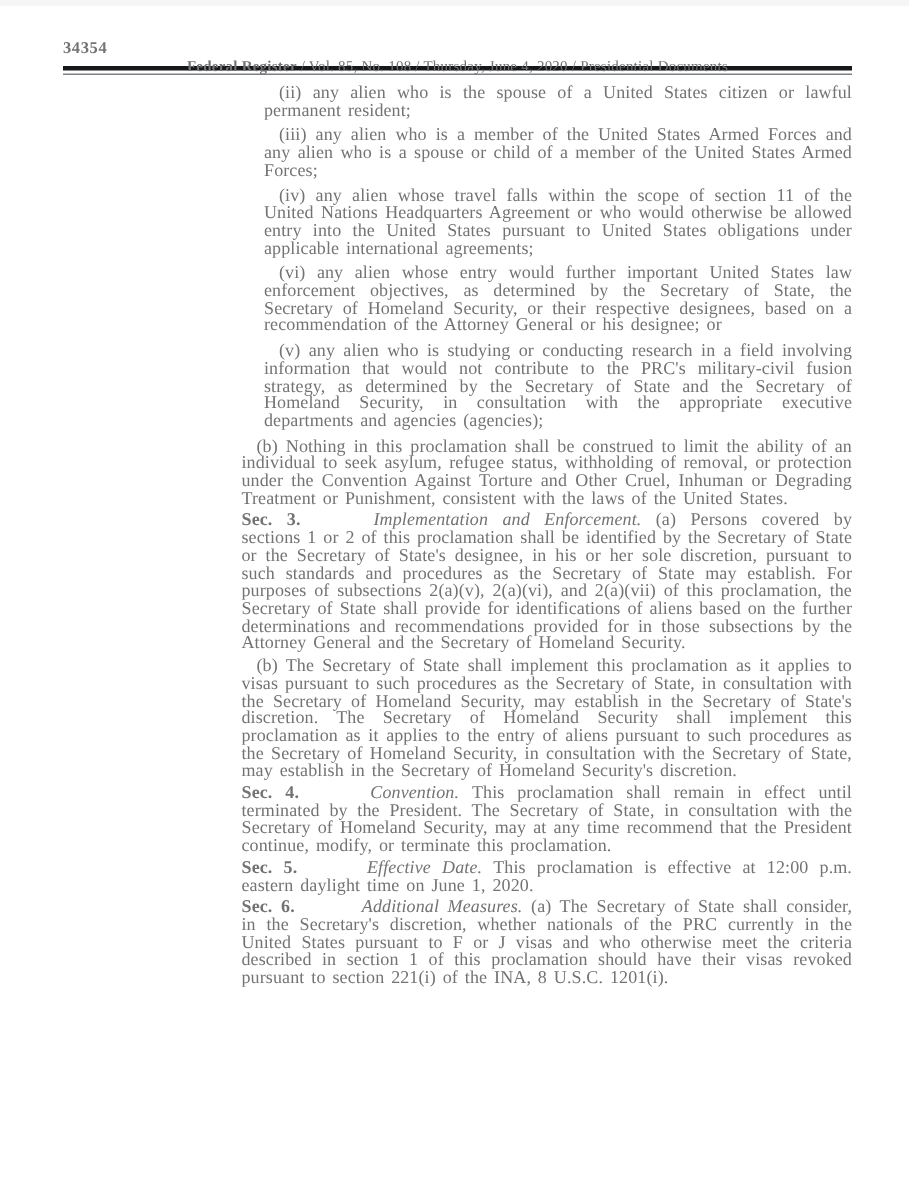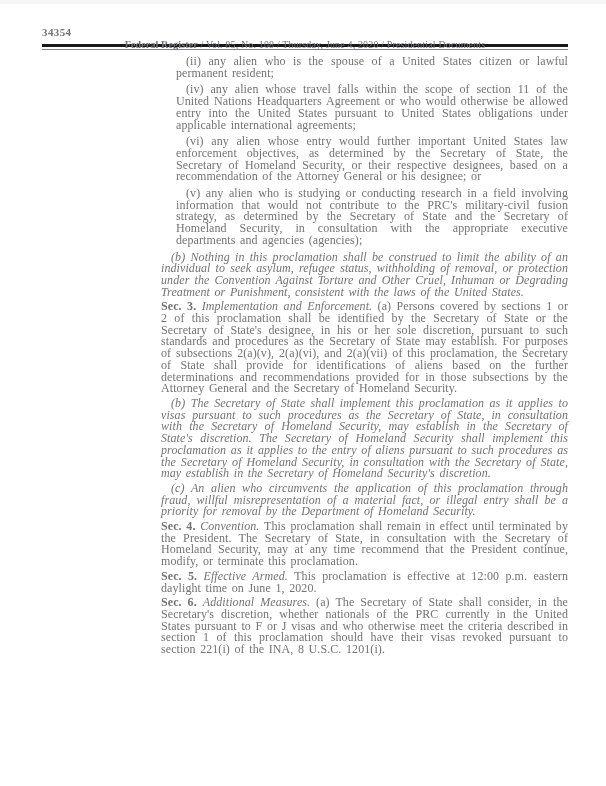--- a/index.html
+++ b/index.html
@@ -62,46 +62,46 @@
     letter-spacing: 0.08px;
     word-spacing: 1.5px;
     text-align: justify;
   }
   .doc-body p { margin: 0 0 3px 0; }
   .doc-body p.subitem {
     margin-left: 15px;
     text-indent: 10px;
     margin-bottom: 5px;
   }
-  .doc-body p.body { text-indent: 10px; font-style: italic; }
+  .doc-body p.body { text-indent: 10px; }
   .doc-body p.section { text-indent: 0; }
   .sec-label { font-weight: bold; }
-  .sec-title { font-style: italic; }
+  .sec-title { font-style: italic; margin-left: 39px; }
 </style>
 </head>
 <body>
 
 <div class="page" style="color: #737373; padding-left: 32px;">
   <div class="top-edge"></div>
 
   <header class="page-header">
     <div class="header-row">
       <span class="page-number">34354</span>
       <span class="running-head"><span class="journal">Federal Register</span><span> / Vol. 85, No. 108 / Thursday, June 4, 2020 / Presidential Documents</span></span>
     </div>
     <div class="rule-thick"></div>
     <div class="rule-thin"></div>
   </header>
 
   <main class="doc-body">
       <p class="subitem"><span>(ii) any alien who is the spouse of a United States citizen or lawful permanent resident;</span></p>
+      <p class="subitem"><span>(iii) any alien who is a member of the United States Armed Forces and any alien who is a spouse or child of a member of the United States Armed Forces;</span></p>
       <p class="subitem"><span>(iv) any alien whose travel falls within the scope of section 11 of the United Nations Headquarters Agreement or who would otherwise be allowed entry into the United States pursuant to United States obligations under applicable international agreements;</span></p>
       <p class="subitem"><span>(vi) any alien whose entry would further important United States law enforcement objectives, as determined by the Secretary of State, the Secretary of Homeland Security, or their respective designees, based on a recommendation of the Attorney General or his designee; or</span></p>
       <p class="subitem"><span>(v) any alien who is studying or conducting research in a field involving information that would not contribute to the PRC's military-civil fusion strategy, as determined by the Secretary of State and the Secretary of Homeland Security, in consultation with the appropriate executive departments and agencies (agencies);</span></p>
       <p class="body"><span>(b) Nothing in this proclamation shall be construed to limit the ability of an individual to seek asylum, refugee status, withholding of removal, or protection under the Convention Against Torture and Other Cruel, Inhuman or Degrading Treatment or Punishment, consistent with the laws of the United States.</span></p>
       <p class="section"><span class="sec-label">Sec. 3. </span><span class="sec-title">Implementation and Enforcement. </span><span>(a) Persons covered by sections 1 or 2 of this proclamation shall be identified by the Secretary of State or the Secretary of State's designee, in his or her sole discretion, pursuant to such standards and procedures as the Secretary of State may establish. For purposes of subsections 2(a)(v), 2(a)(vi), and 2(a)(vii) of this proclamation, the Secretary of State shall provide for identifications of aliens based on the further determinations and recommendations provided for in those subsections by the Attorney General and the Secretary of Homeland Security.</span></p>
       <p class="body"><span>(b) The Secretary of State shall implement this proclamation as it applies to visas pursuant to such procedures as the Secretary of State, in consultation with the Secretary of Homeland Security, may establish in the Secretary of State's discretion. The Secretary of Homeland Security shall implement this proclamation as it applies to the entry of aliens pursuant to such procedures as the Secretary of Homeland Security, in consultation with the Secretary of State, may establish in the Secretary of Homeland Security's discretion.</span></p>
-      <p class="body"><span>(c) An alien who circumvents the application of this proclamation through fraud, willful misrepresentation of a material fact, or illegal entry shall be a priority for removal by the Department of Homeland Security.</span></p>
       <p class="section"><span class="sec-label">Sec. 4. </span><span class="sec-title">Convention. </span><span>This proclamation shall remain in effect until terminated by the President. The Secretary of State, in consultation with the Secretary of Homeland Security, may at any time recommend that the President continue, modify, or terminate this proclamation.</span></p>
-      <p class="section"><span class="sec-label">Sec. 5. </span><span class="sec-title">Effective Armed. </span><span>This proclamation is effective at 12:00 p.m. eastern daylight time on June 1, 2020.</span></p>
+      <p class="section"><span class="sec-label">Sec. 5. </span><span class="sec-title">Effective Date. </span><span>This proclamation is effective at 12:00 p.m. eastern daylight time on June 1, 2020.</span></p>
       <p class="section"><span class="sec-label">Sec. 6. </span><span class="sec-title">Additional Measures. </span><span>(a) The Secretary of State shall consider, in the Secretary's discretion, whether nationals of the PRC currently in the United States pursuant to F or J visas and who otherwise meet the criteria described in section 1 of this proclamation should have their visas revoked pursuant to section 221(i) of the INA, 8 U.S.C. 1201(i).</span></p>
     </main>
 </div>
 
 </body></html>

